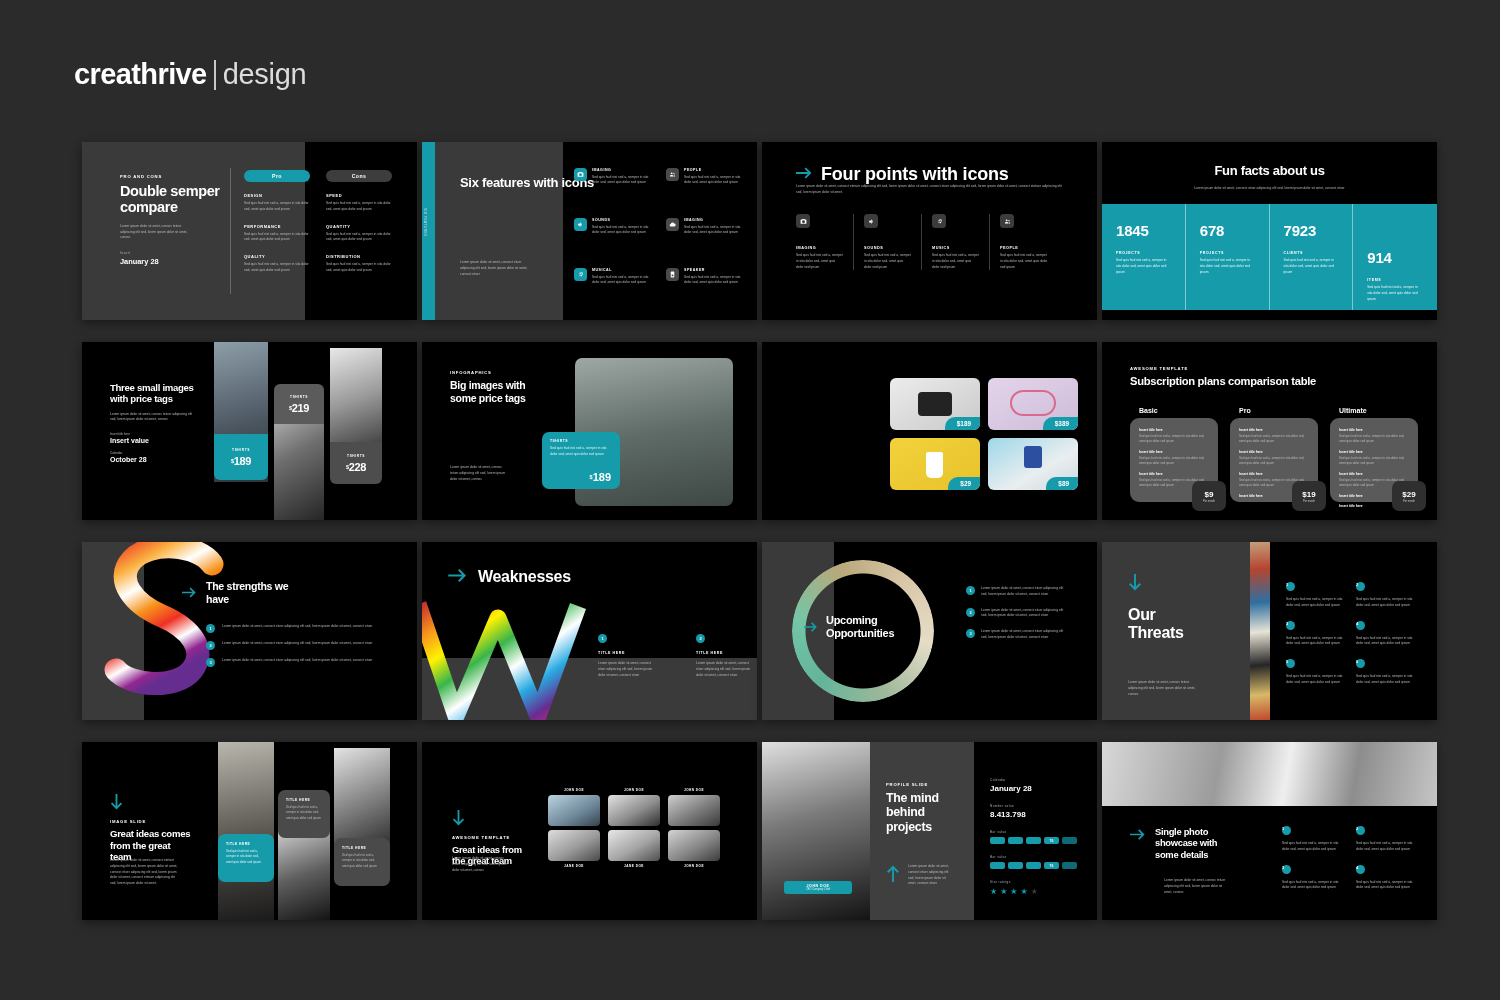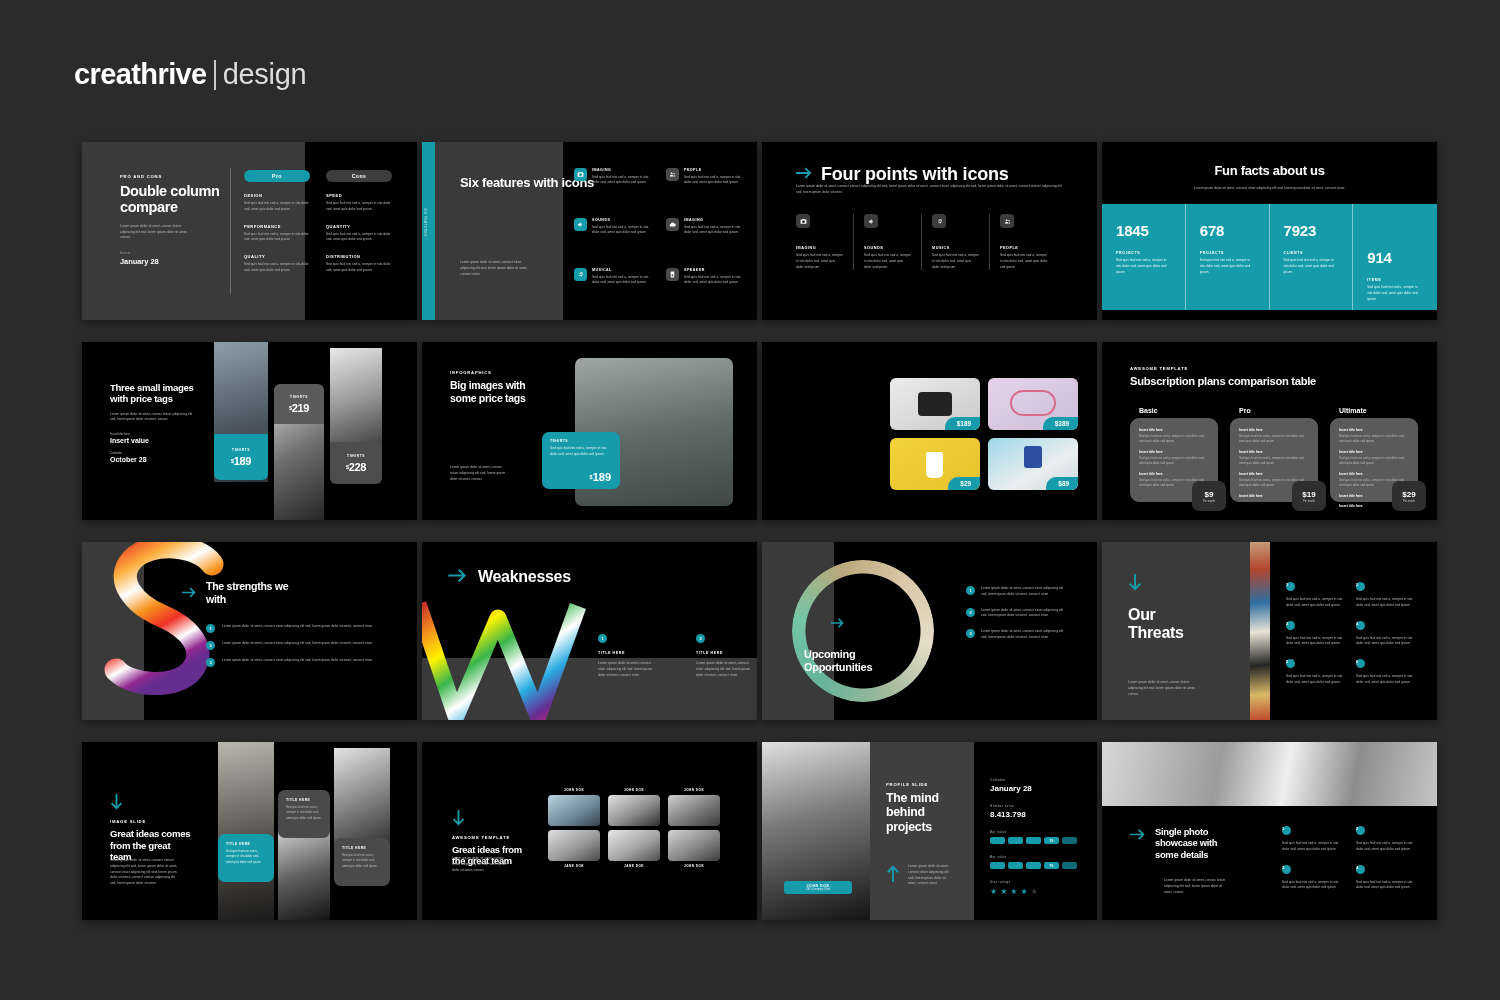--- a/index.html
+++ b/index.html
@@ -155,21 +155,21 @@
   .s10 .c { width: 58px; }
   .s10 .c b { font-size: 3.6px; letter-spacing: .6px; display: block; margin: 8px 0 6px; }
 
   
   .s11 .lft { position: absolute; left: 0; top: 0; width: 72px; height: 100%; background: #3a3a3a; }
   .s11 .ring { position: absolute; left: 30px; top: 18px; width: 142px; height: 142px; border-radius: 50%;
                border: 13px solid transparent;
                background: conic-gradient(from 40deg, #d9c7a8, #e6ddc8, #9fb89a, #63b49a, #74c6a7, #b9a87a, #d9c7a8) border-box;
                -webkit-mask: radial-gradient(circle, transparent 57px, #000 58px);
                mask: radial-gradient(circle, transparent 57px, #000 58px); }
-  .s11 .hd { position: absolute; left: 42px; top: 72px; display: flex; align-items: center; gap: 16px; flex-direction: column; }
+  .s11 .hd { position: absolute; left: 42px; top: 72px; display: flex; align-items: center; gap: 8px; }
   .s11 .hd h2 { font-size: 11px; line-height: 1.16; font-weight: 700; }
   .s11 .list { position: absolute; left: 204px; top: 44px; width: 98px; }
   .s11 .li { display: flex; gap: 6px; margin-bottom: 10px; }
 
   
   .s12 .lft { position: absolute; left: 0; top: 0; width: 148px; height: 100%; background: #3a3a3a; z-index: 2; }
   .s12 .art { position: absolute; left: 86px; top: 0; width: 82px; height: 100%;
               background: linear-gradient(175deg,#c9b089,#b4452f 18%,#2f6fa0 36%,#e8e3d6 52%,#252525 70%,#d8b968 86%,#bf4a2d); }
   .s12 .txt { position: absolute; left: 26px; top: 32px; width: 110px; z-index: 3; }
   .s12 .txt h2 { font-size: 16px; line-height: 1.14; font-weight: 700; margin-top: 10px; }
@@ -243,21 +243,21 @@
   <span class="l">design</span>
 </div>
 
 <div class="grid">
 
   <div class="slide s1">
     <div class="right"></div>
     <div class="sep"></div>
     <div class="ti">
       <div class="kicker">PRO AND CONS</div>
-      <h2 class="ttl">Double column compare</h2>
+      <h2 class="ttl">Double semper compare</h2>
       <div class="lorem" style="margin-top:8px;width:76px">Lorem ipsum dolor sit amet, consec tetuer adipiscing elit sed, lorem ipsum dolor sit amet, consec</div>
       <div style="margin-top:10px">
         <div style="font-size:3px;color:#b5b5b5;letter-spacing:.5px">Insert</div>
         <div style="font-size:7.4px;font-weight:700;margin-top:2px">January 28</div>
       </div>
     </div>
     <div class="col cA">
       <div class="pill bg-teal">Pro</div>
       <div class="item">
           <b>DESIGN</b>
@@ -601,21 +601,21 @@
         <stop offset="0.92" stop-color="#92278f"></stop>
             <stop offset="1" stop-color="#662d91"></stop>
           </linearGradient>
         </defs>
       <path d="M122 28C108 8 60 4 42 24c-18 20 2 44 30 56s46 34 30 54c-16 20-62 16-76 0" stroke="url(#gS)" stroke-width="23" fill="none" stroke-linecap="round"></path>
     </svg>
     <div class="hd">
       <span><svg width="15" height="11" viewBox="0 0 24 16">
             <path d="M0 8h19M13 1l7 7-7 7" stroke="#169bab" stroke-width="2.6" fill="none"></path>
           </svg></span>
-      <h2 class="ttl" style="width:96px">The strengths we with</h2>
+      <h2 class="ttl" style="width:96px">The strengths we have</h2>
     </div>
     <div class="list">
       <div class="li">
           <span class="num">1</span>
           <div class="lorem">Lorem ipsum dolor sit amet, consect etuer adipiscing elit sed, lorem ipsum dolor sit amet, consect etuer</div>
         </div>
       <div class="li">
           <span class="num">2</span>
           <div class="lorem">Lorem ipsum dolor sit amet, consect etuer adipiscing elit sed, lorem ipsum dolor sit amet, consect etuer</div>
         </div>

